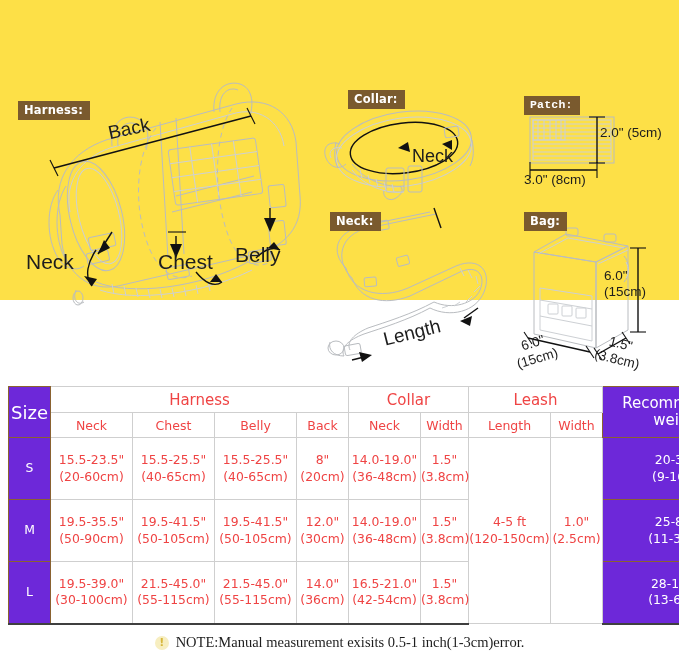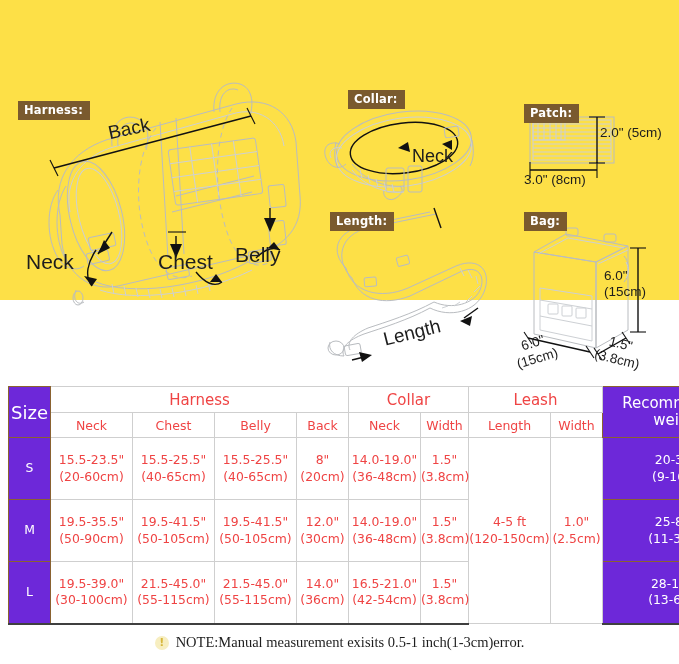--- a/index.html
+++ b/index.html
@@ -43,21 +43,21 @@
     font-weight: 700;
     font-size: 11.5px;
     padding: 3px 7px 3px 6px;
     letter-spacing: 0.2px;
     white-space: nowrap;
     line-height: 1.1;
     font-family: "DejaVu Sans", sans-serif;
   }
   .badge-harness { left: 18px; top: 101px; }
   .badge-collar  { left: 348px; top: 90px; }
-  .badge-patch   { left: 524px; top: 104px; }
+  .badge-patch   { left: 524px; top: 96px; font-family: Liberation Mono, monospace; }
   .badge-leash   { left: 330px; top: 212px; }
   .badge-bag     { left: 524px; top: 212px; }
 
   .dim-label {
     position: absolute;
     font-family: "Liberation Sans", sans-serif;
     font-size: 13.5px;
     color: #1d1d1d;
     white-space: nowrap;
     line-height: 1.15;
@@ -371,21 +371,21 @@
 
         <path class="meas" d="M598,354 L626,338"></path>
         <path class="mth" d="M594,348 L602,360"></path>
         <path class="mth" d="M622,332 L630,344"></path>
       </g>
     </svg>
 
     <div class="badge badge-harness">Harness:</div>
     <div class="badge badge-collar">Collar:</div>
     <div class="badge badge-patch">Patch:</div>
-    <div class="badge badge-leash">Length:</div>
+    <div class="badge badge-leash">Neck:</div>
     <div class="badge badge-bag">Bag:</div>
 
     <div class="dim-label lab-back">Back</div>
     <div class="dim-label lab-neck">Neck</div>
     <div class="dim-label lab-chest">Chest</div>
     <div class="dim-label lab-belly">Belly</div>
     <div class="dim-label lab-cneck">Neck</div>
     <div class="dim-label lab-length">Length</div>
 
     <div class="dim-label lab-patch-h">2.0" (5cm)</div>

